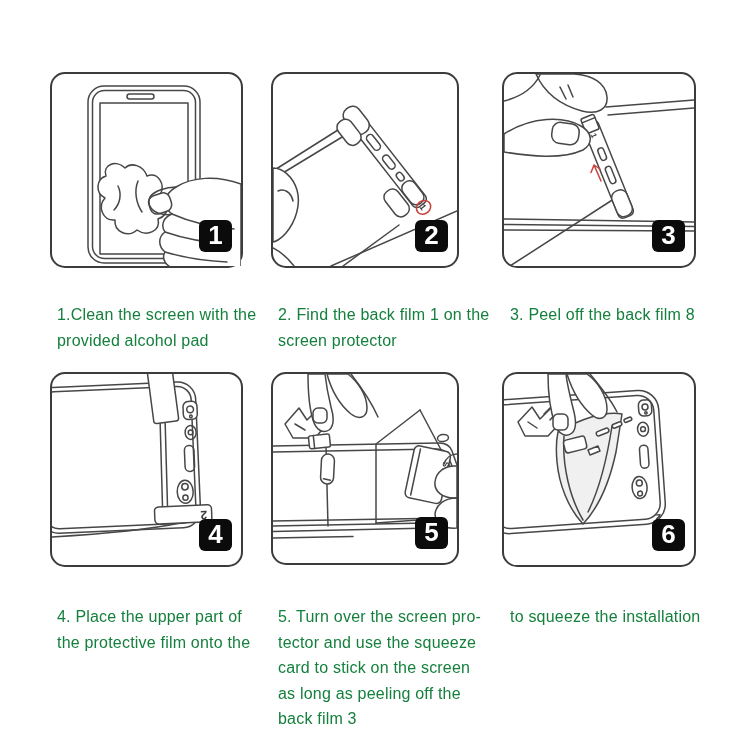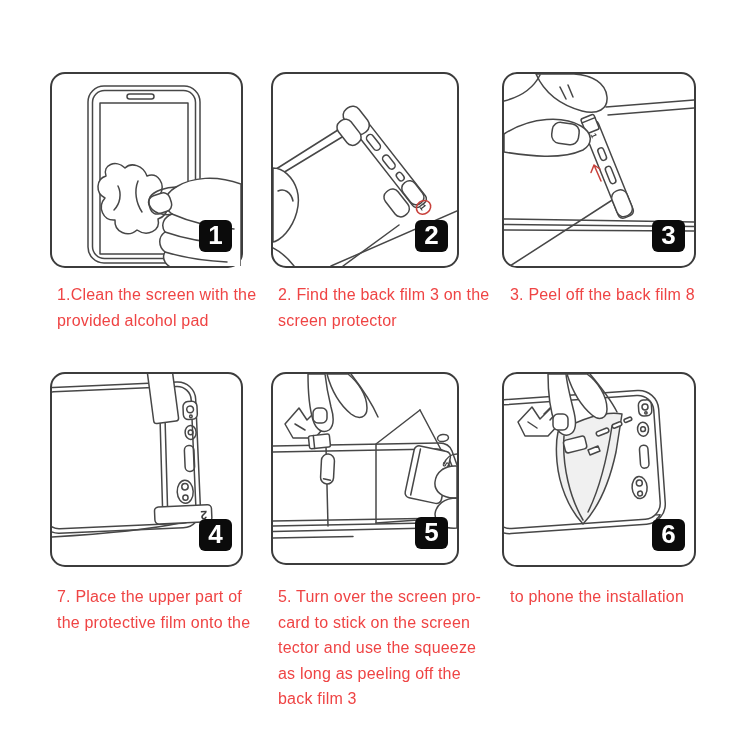--- a/index.html
+++ b/index.html
@@ -3,21 +3,21 @@
 <meta charset="utf-8">
 <style>
   html,body{margin:0;padding:0;background:#ffffff;}
   .canvas{position:relative;width:750px;height:750px;background:#ffffff;overflow:hidden;
           font-family:"Liberation Sans",sans-serif;}
   .panel{position:absolute;border:2px solid #3c3c3c;border-radius:15px;background:#fff;box-sizing:border-box;}
   .panel svg{position:absolute;left:0;top:0;width:100%;height:100%;display:block;}
   .badge{position:absolute;right:9px;bottom:14px;width:33px;height:32px;border-radius:6px;
          background:#0b0b0b;color:#ffffff;font-size:26px;font-weight:bold;line-height:30px;
          text-align:center;}
-  .caption{position:absolute;color:#ef4444;font-size:16px;line-height:25.5px;letter-spacing:.2px;}
+  .caption{position:absolute;color:#15803d;font-size:16px;line-height:25.5px;letter-spacing:.2px;margin-top:20px;}
   .cap-line{white-space:nowrap;}
   
   #p1{left:50px;top:72px;width:193px;height:196px;}
   #p2{left:271px;top:72px;width:188px;height:196px;}
   #p3{left:502px;top:72px;width:194px;height:196px;}
   #p4{left:50px;top:372px;width:193px;height:195px;}
   #p5{left:271px;top:372px;width:188px;height:193px;}
   #p6{left:502px;top:372px;width:194px;height:195px;}
   #c1{left:57px;top:282px;}  #c2{left:278px;top:282px;}  #c3{left:510px;top:282px;}
   #c4{left:57px;top:584px;}  #c5{left:278px;top:584px;}  #c6{left:510px;top:584px;}
@@ -238,34 +238,34 @@
       </g>
     </svg>
     <div class="badge">6</div>
   </div>
 
   <div class="caption" id="c1">
     <div class="cap-line">1.Clean the screen with the</div>
     <div class="cap-line">provided alcohol pad</div>
   </div>
   <div class="caption" id="c2">
-    <div class="cap-line">2. Find the back film 3 on the</div>
+    <div class="cap-line">2. Find the back film 1 on the</div>
     <div class="cap-line">screen protector</div>
   </div>
   <div class="caption" id="c3">
     <div class="cap-line">3. Peel off the back film 8</div>
   </div>
   <div class="caption" id="c4">
-    <div class="cap-line">7. Place the upper part of</div>
+    <div class="cap-line">4. Place the upper part of</div>
     <div class="cap-line">the protective film onto the</div>
   </div>
   <div class="caption" id="c5">
     <div class="cap-line">5. Turn over the screen pro-</div>
+    <div class="cap-line">tector and use the squeeze</div>
     <div class="cap-line">card to stick on the screen</div>
-    <div class="cap-line">tector and use the squeeze</div>
     <div class="cap-line">as long as peeling off the</div>
     <div class="cap-line">back film 3</div>
   </div>
   <div class="caption" id="c6">
-    <div class="cap-line">to phone the installation</div>
+    <div class="cap-line">to squeeze the installation</div>
   </div>
 
 </div>
 
 </body></html>

